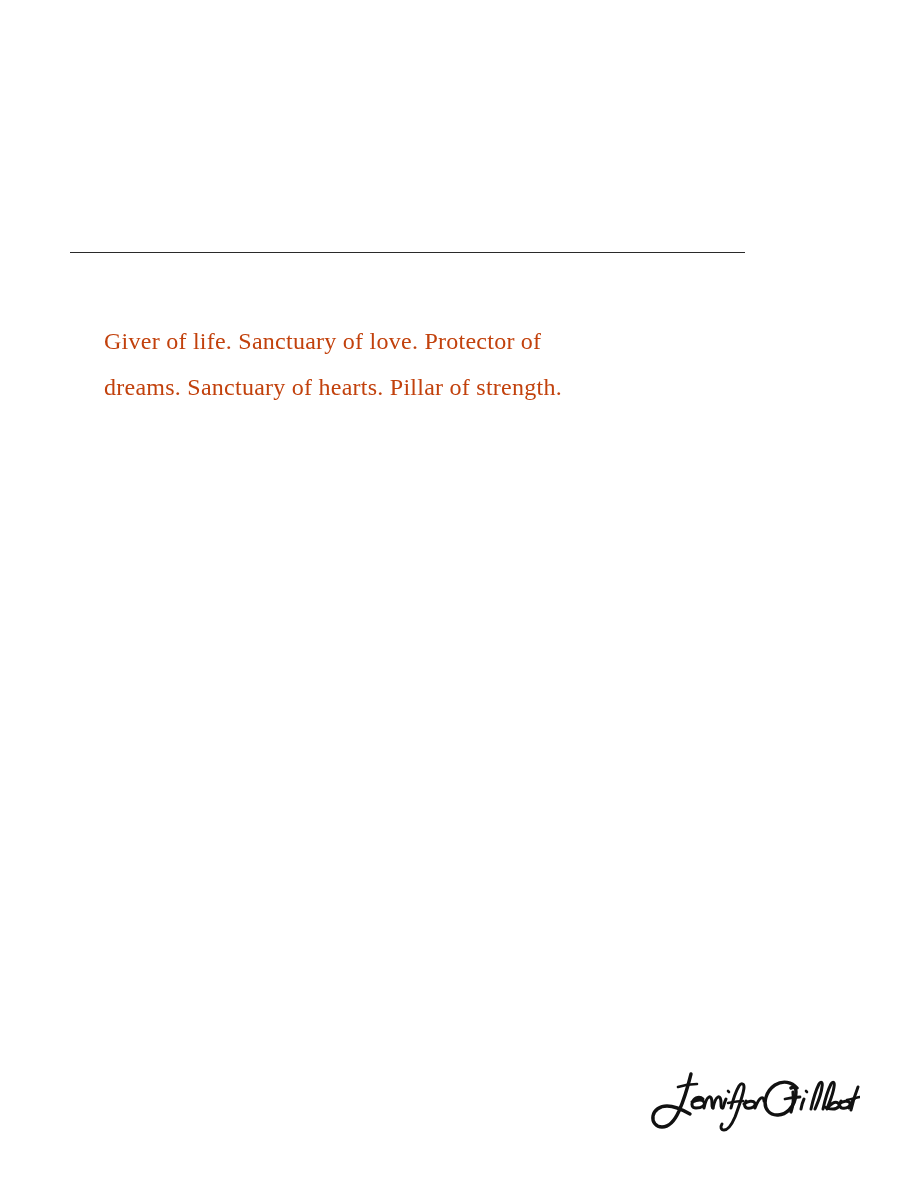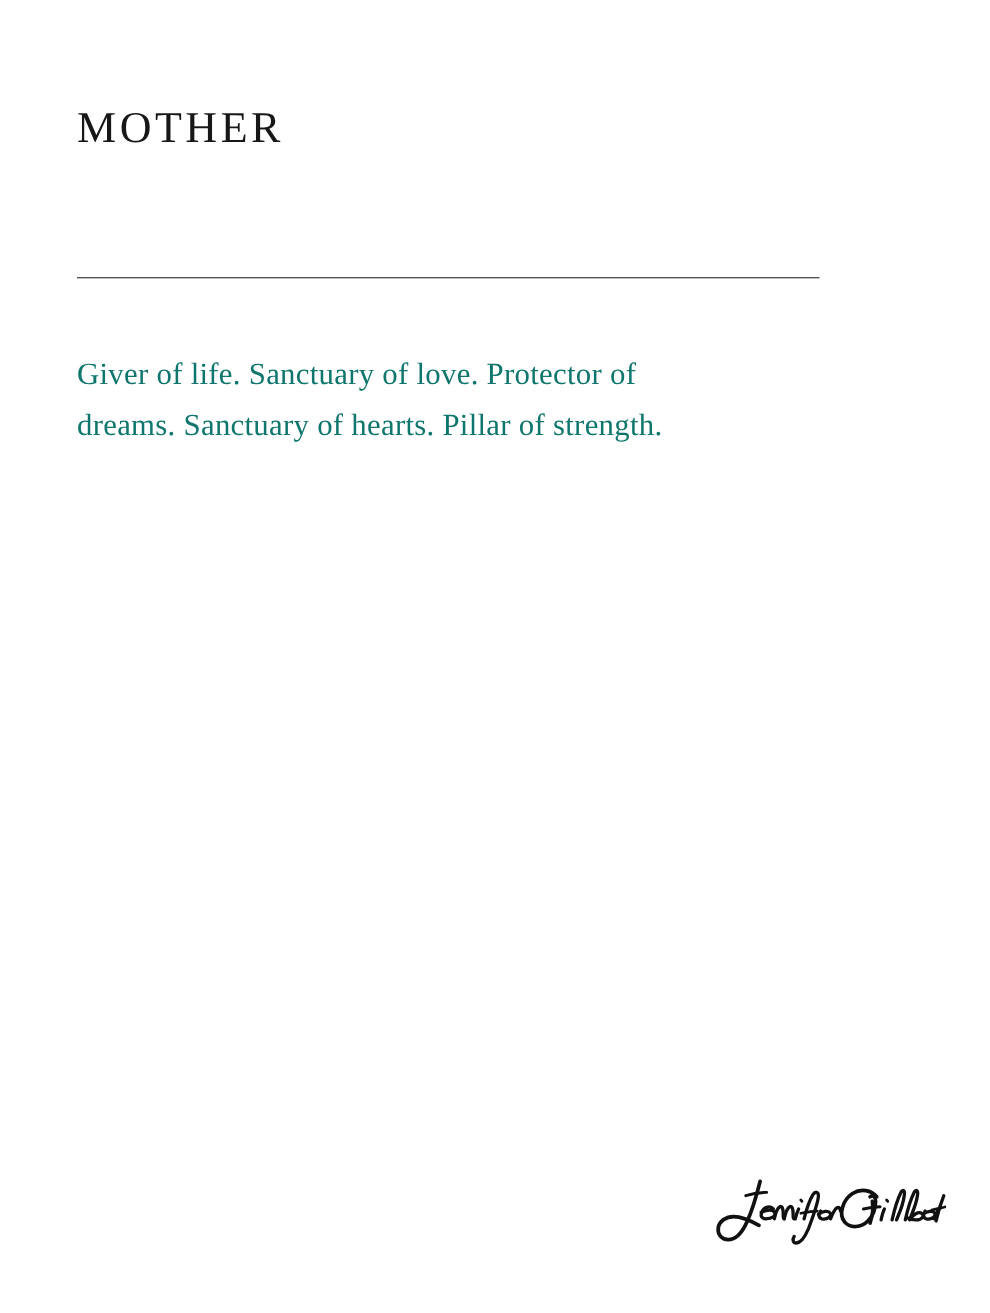--- a/index.html
+++ b/index.html
@@ -70,25 +70,26 @@
   }
 
   
   .definition {
     position: absolute;
     left: 70px;
     top: 318px;
     width: 700px;
   }
   .def-line {
-    font-size: 28px;
+    font-size: 24px;
     line-height: 46px;
-    color: #0f766e;
+    color: #c2410c;
     letter-spacing: 0.25px;
     white-space: nowrap;
+    margin-left: 34px;
   }
 
   
   .signature {
     position: absolute;
     left: 645px;
     top: 1066px;
     width: 215px;
     height: 75px;
   }
@@ -96,21 +97,20 @@
     display: block;
     width: 215px;
     height: 75px;
   }
 </style>
 </head>
 <body>
 
 <div class="poster">
 
-  <div class="title">MOTHER</div>
 
 
   <div class="divider"></div>
 
   <div class="definition">
     <div class="def-line">Giver of life. Sanctuary of love. Protector of</div>
     <div class="def-line">dreams. Sanctuary of hearts. Pillar of strength.</div>
   </div>
 
   <div class="signature">

